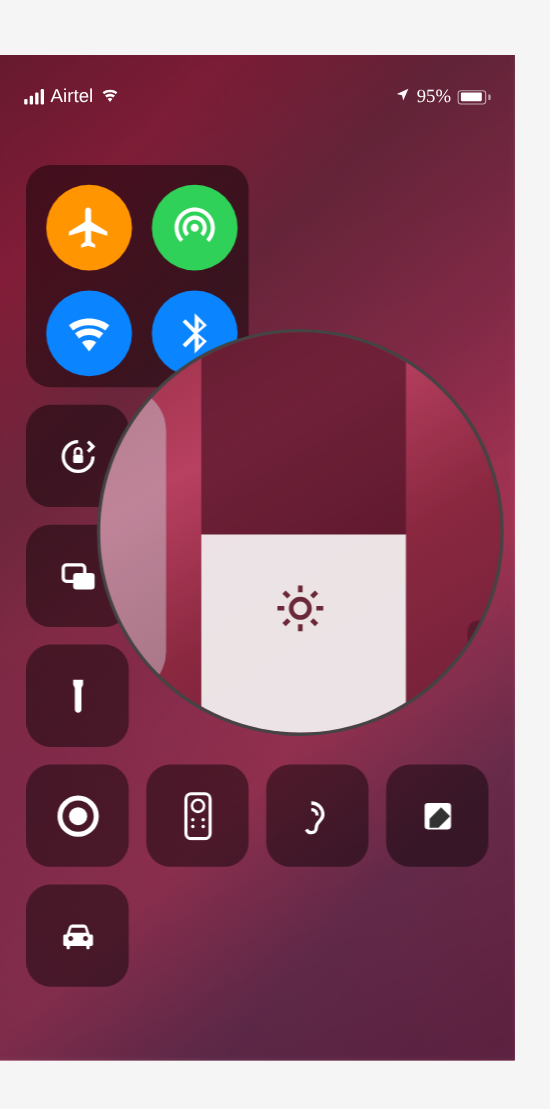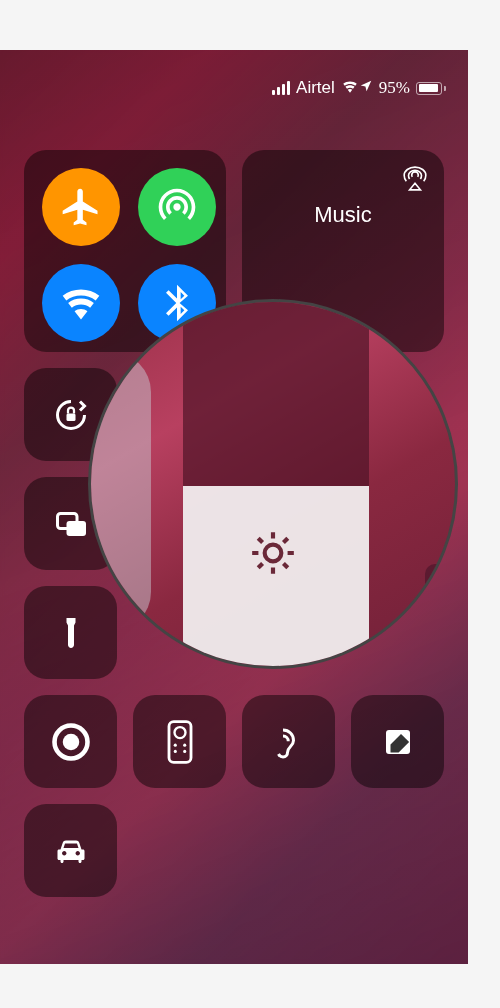--- a/index.html
+++ b/index.html
@@ -30,21 +30,21 @@
       background: linear-gradient(160deg, rgba(90,30,50,0.6), rgba(140,40,70,0.5), rgba(70,30,60,0.7));
       backdrop-filter: blur(2px);
     }
     .status-bar {
       position: absolute;
       top: 16px;
       left: 0;
       right: 0;
       height: 44px;
       display: flex;
-      justify-content: flex-end;
+      justify-content: space-between;
       align-items: center;
       padding: 0 22px;
       color: white;
       font-size: 17px;
       font-weight: 500;
       z-index: 5;
     }
     .status-left {
       display: flex;
       align-items: center;
@@ -290,28 +290,20 @@
           <svg viewBox="0 0 24 24">
               <path d="M12 21l-3.5-4.5c2-1.6 5-1.6 7 0L12 21zm-7-9c3.9-3.2 10.1-3.2 14 0l-2 2.6c-2.8-2.3-7.2-2.3-10 0L5 12zm-3-4c5.6-4.5 14.4-4.5 20 0l-2 2.6c-4.4-3.5-11.6-3.5-16 0L2 8z"></path>
             </svg>
         </div>
         <div class="conn-btn conn-bluetooth icon-white icon-sized">
           <svg viewBox="0 0 24 24">
               <path d="M12 2v7.6L7.4 5 6 6.4 11.6 12 6 17.6 7.4 19l4.6-4.6V22l6-6-4.6-4 4.6-4-6-6zm2 4l2 2-2 2V6zm0 8l2 2-2 2v-4z"></path>
             </svg>
         </div>
       </div>
-      <div class="tile tile-large music-tile">
-        <div class="airplay-corner icon-white">
-          <svg width="26" height="26" viewBox="0 0 24 24">
-              <path fill="none" stroke="white" stroke-width="1.5" d="M12 16l5 6H7l5-6zm-8-2c-1.3-1.5-2-3.4-2-5.5C2 4.4 6.5 1 12 1s10 3.4 10 7.5c0 2.1-.7 4-2 5.5M7 12c-.6-.9-1-2-1-3.2C6 6.2 8.7 4 12 4s6 2.2 6 4.8c0 1.2-.4 2.3-1 3.2M9.5 10c-.3-.5-.5-1-.5-1.6 0-1.6 1.3-2.9 3-2.9s3 1.3 3 2.9c0 .6-.2 1.1-.5 1.6"></path>
-            </svg>
-        </div>
-        <div class="music-label">Music</div>
-      </div>
     </div>
 
     <div class="row">
       <div class="tile tile-wide icon-white icon-med" style="width:93px;">
         <svg viewBox="0 0 24 24">
             <path fill="none" stroke="white" stroke-width="2" d="M12 3a9 9 0 109 9M18 3l3 3-3 3"></path>
             <rect x="9" y="11" width="6" height="5" rx="1" fill="white"></rect>
             <path fill="none" stroke="white" stroke-width="1.5" d="M10 11V9a2 2 0 014 0v2"></path>
           </svg>
       </div>

